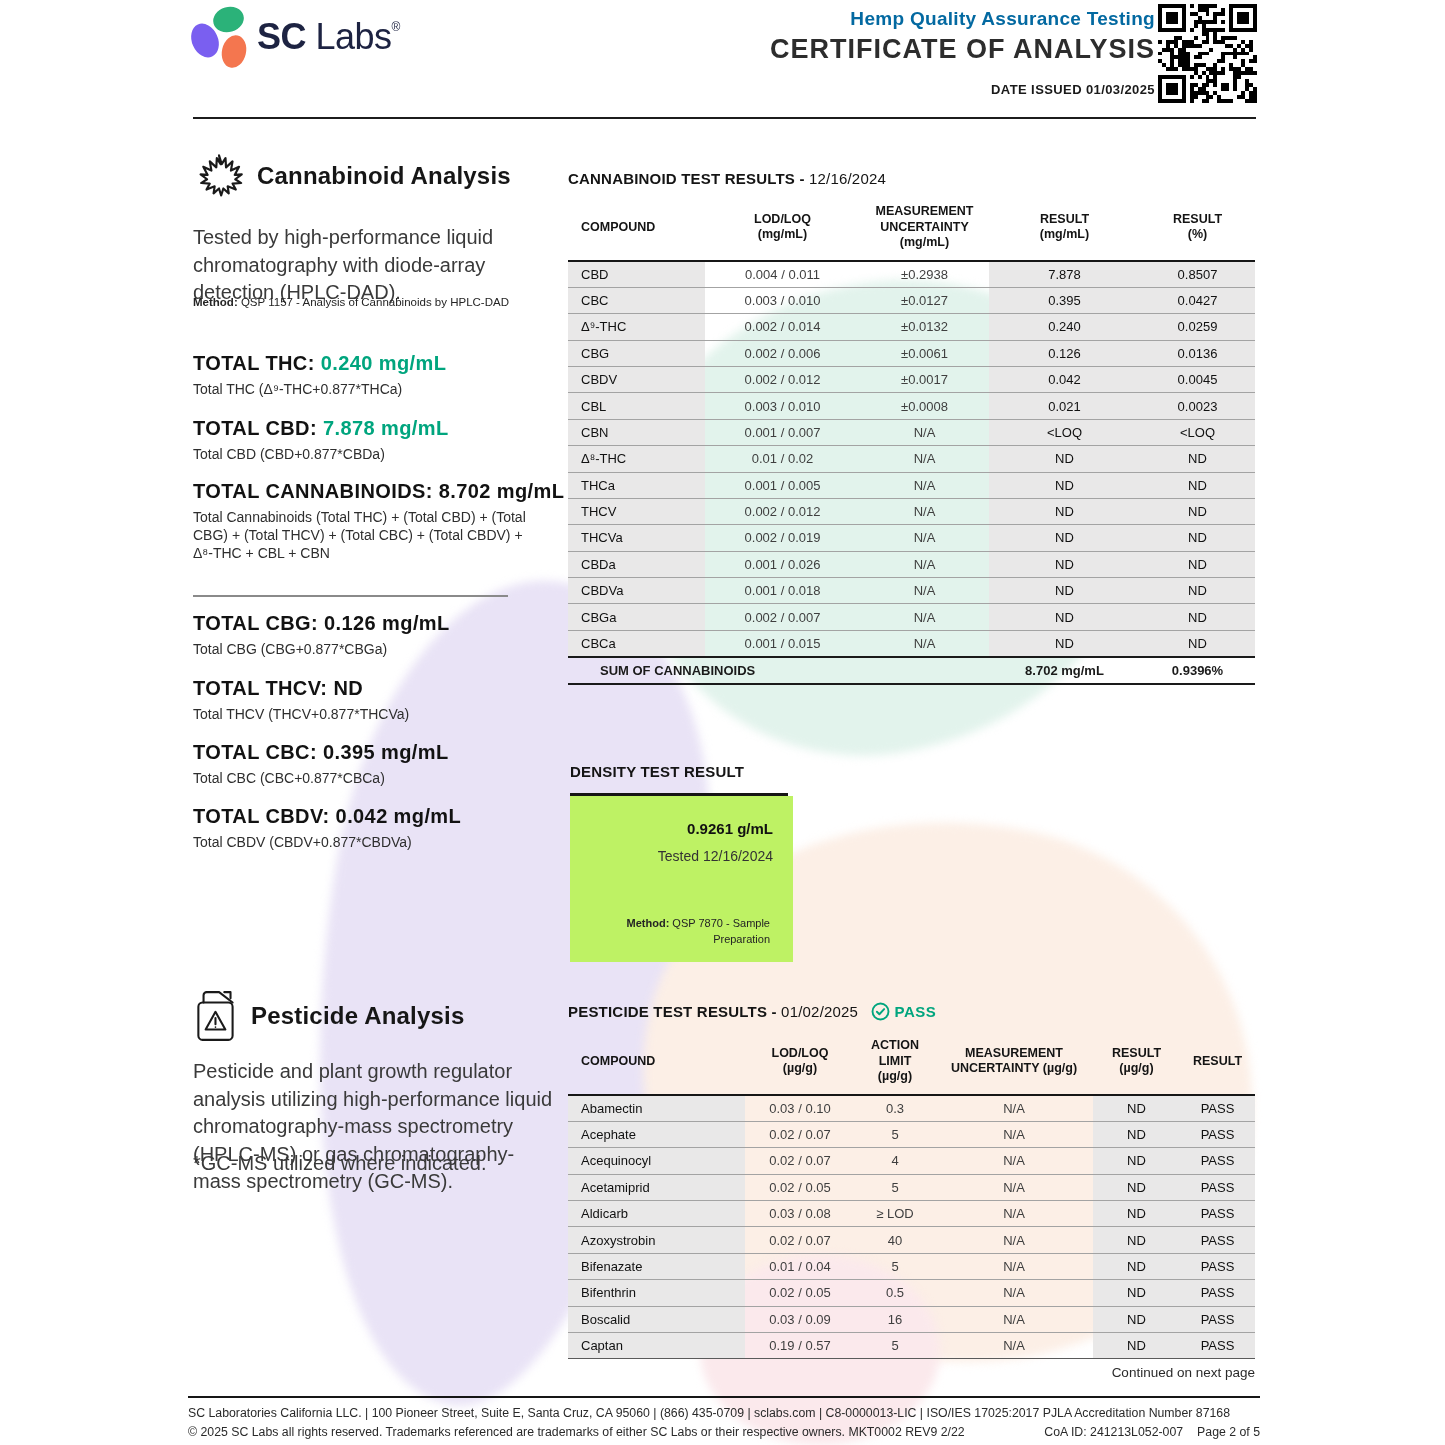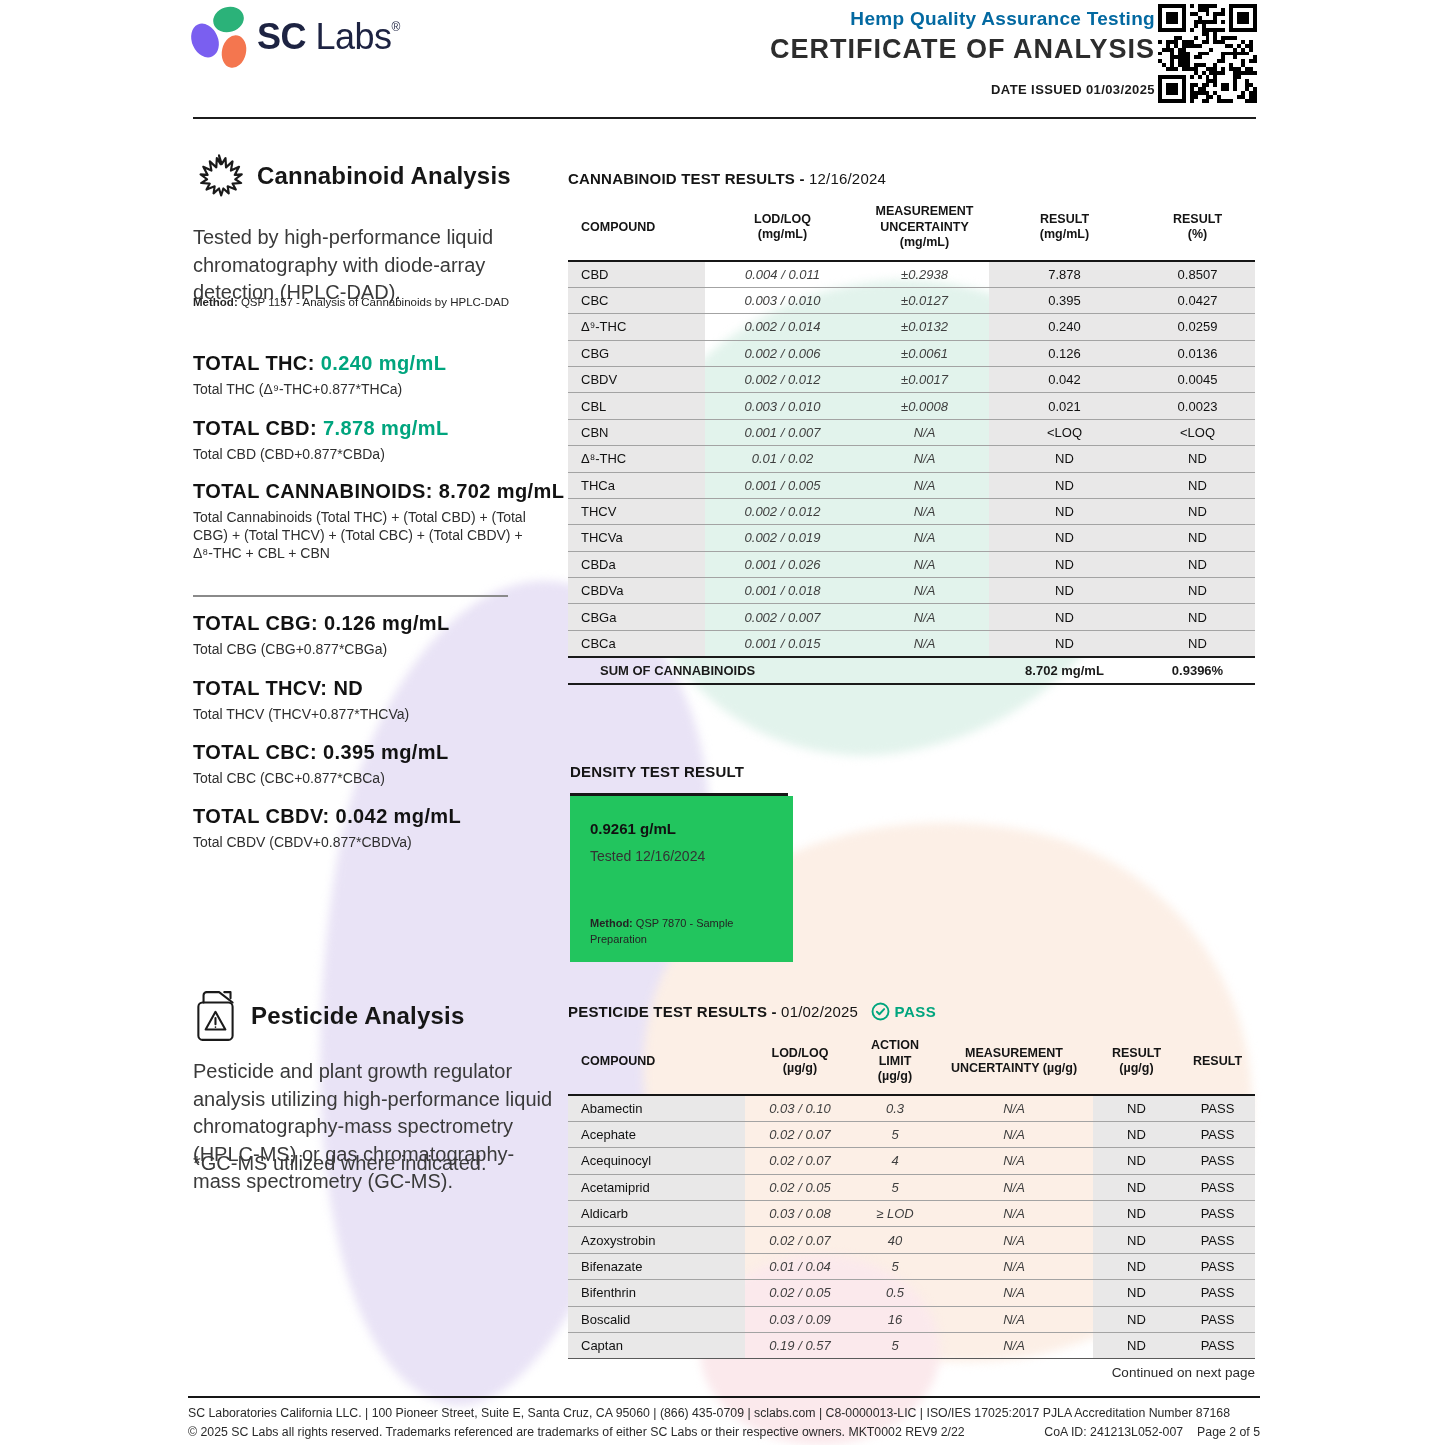--- a/index.html
+++ b/index.html
@@ -55,33 +55,33 @@
   
   .tbl-title { font-size:15px; font-weight:700; color:#141414; letter-spacing:0.2px; }
   .tbl-title .dt { font-weight:400; }
   table { border-collapse:collapse; table-layout:fixed; width:687px; margin-top:13px; }
   th { font-size:12.5px; font-weight:700; color:#141414; line-height:1.25; white-space:pre-line;
        vertical-align:middle; padding:4px 2px 9px 2px; text-align:center; border-bottom:2.5px solid #161616; }
   th.h-name { text-align:left; padding-left:13px; }
   td { height:26.4px; font-size:13px; text-align:center; border-top:1px solid #a3a3a3; padding:0 2px; }
   tbody tr:first-child td { border-top:none; }
   td.c-name { background:#e9e8e8; font-weight:400; text-align:left; padding-left:13px; color:#111; }
-  td.c-num { font-style:italic; color:#3f3f3f;margin-left:16px; }
+  td.c-num { color:#3f3f3f;margin-left:16px; }
   td.c-res { background:#e9e8e8; font-weight:400; color:#111; }
   tfoot td { border-top:2px solid #1a1a1a; border-bottom:2px solid #1a1a1a; height:27px; font-weight:700; }
   tfoot td.sum-label { text-align:left; padding-left:32px; }
   .pest-tbl tbody tr:last-child td { border-bottom:1.5px solid #5a5a5a; }
 
   .pass-wrap { display:inline-flex; align-items:center; gap:5px; margin-left:8px; vertical-align:-4px; }
   .pass-txt { color:#00a57e; font-size:15px; font-weight:700; letter-spacing:0.5px; }
 
   
   .density-title { font-size:15px; font-weight:700; letter-spacing:0.2px; color:#141414; }
   .density-rule { width:218px; border-top:3px solid #161616; margin-top:13px; }
-  .density-box { width:223px; height:166px; background:#22c55e; padding:24px 20px 16px 20px; position:relative; }
+  .density-box { width:223px; height:166px; background:#bef264; padding:24px 20px 16px 20px; position:relative;text-align:right; }
   .density-box .dval { font-size:15px; font-weight:700; color:#111; }
   .density-box .dtested { font-size:14px; color:#333; margin-top:11px; }
   .density-box .dmethod { position:absolute; left:20px; bottom:14px; width:180px; font-size:11px; line-height:1.45; color:#242424; }
 
   .continued { right:190px; top:1365px; font-size:13.5px; color:#2a2a2a; }
 
   
   .footer { left:188px; top:1396px; width:1072px; border-top:2px solid #161616; padding-top:8px;
             font-size:12.3px; color:#2a2a2a; }
   .footer .l2 { display:flex; justify-content:space-between; margin-top:5px; }

